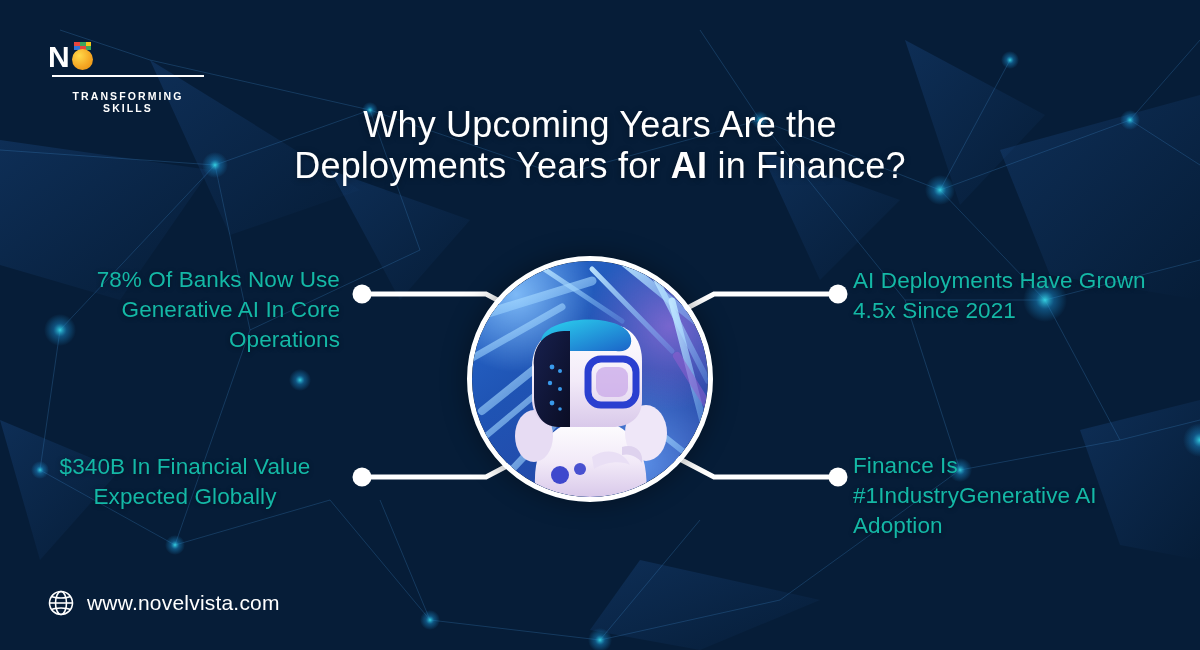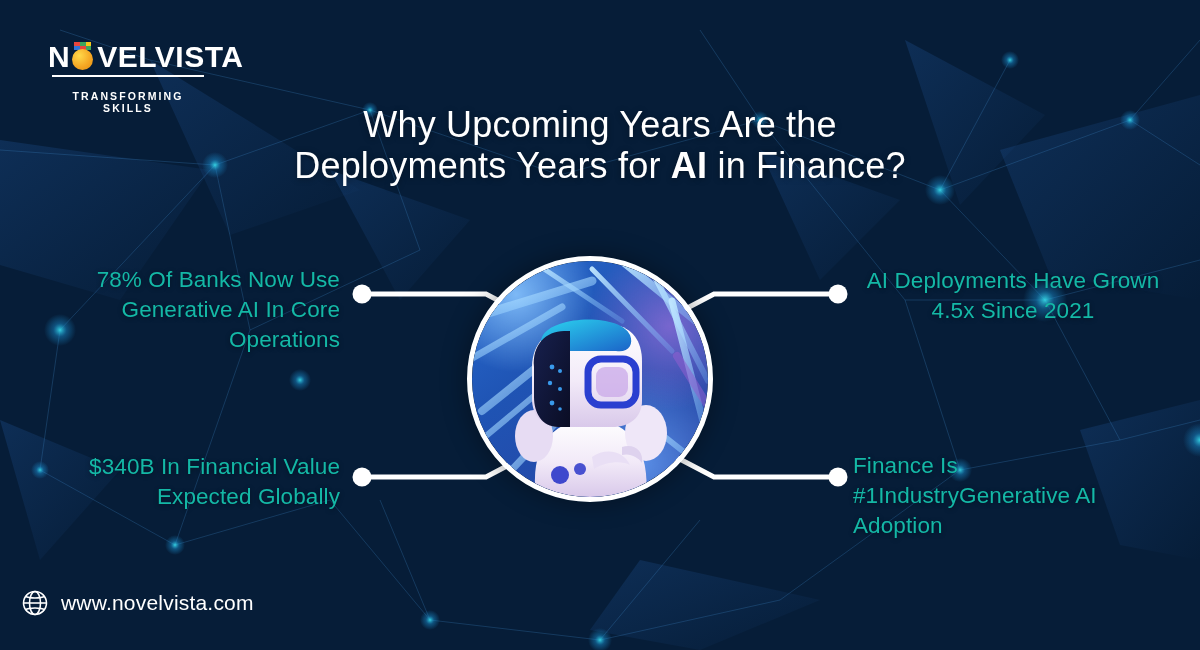--- a/index.html
+++ b/index.html
@@ -94,27 +94,27 @@
   .callout {
     position:absolute;
     color:#14b8a6;
     font-size:22.5px;
     line-height:30px;
     font-weight:400;
     letter-spacing:0.1px;
     text-shadow:0 1px 5px rgba(0,0,0,.4);
   }
   #callout-tl { left:30px;  top:265px;  width:310px; text-align:right; }
-  #callout-bl { left:30px;  top:452px;  width:310px; text-align:right; }
-  #callout-tr { left:853px; top:266px;  width:320px; text-align:center; }
+  #callout-bl { left:30px;  top:452px;  width:310px; text-align:center; }
+  #callout-tr { left:853px; top:266px;  width:320px; text-align:left; }
   #callout-br { left:853px; top:451px;  width:320px; text-align:left; }
 
   
   #footer {
-    position:absolute; left:20px; top:588px;
+    position:absolute; left:46px; top:588px;
     display:flex; align-items:center; gap:11px;
   }
   #footer .url {
     color:#ffffff; font-size:21px; letter-spacing:0.2px;
   }
 </style>
 </head>
 <body>
 
 <div id="stage">
@@ -182,21 +182,20 @@
         <span class="pix">
           <i style="background:#e8453c"></i>
             <i style="background:#3ca55c"></i>
             <i style="background:#f5c518"></i>
           <i style="background:#2f73d8"></i>
             <i style="background:#e8453c"></i>
             <i style="background:#3ca55c"></i>
         </span>
         <span class="ball"></span>
       </span>
-      <span>VELVISTA</span>
     </div>
     <div class="logo-tag">TRANSFORMING SKILLS</div>
   </div>
 
   <h1 id="title">
     <span class="l1">Why Upcoming Years Are the</span>
     <span class="l2"><span>Deployments Years for </span><b>AI</b><span> in Finance?</span></span>
   </h1>
 
   <svg id="connectors" viewBox="0 0 1200 650">

